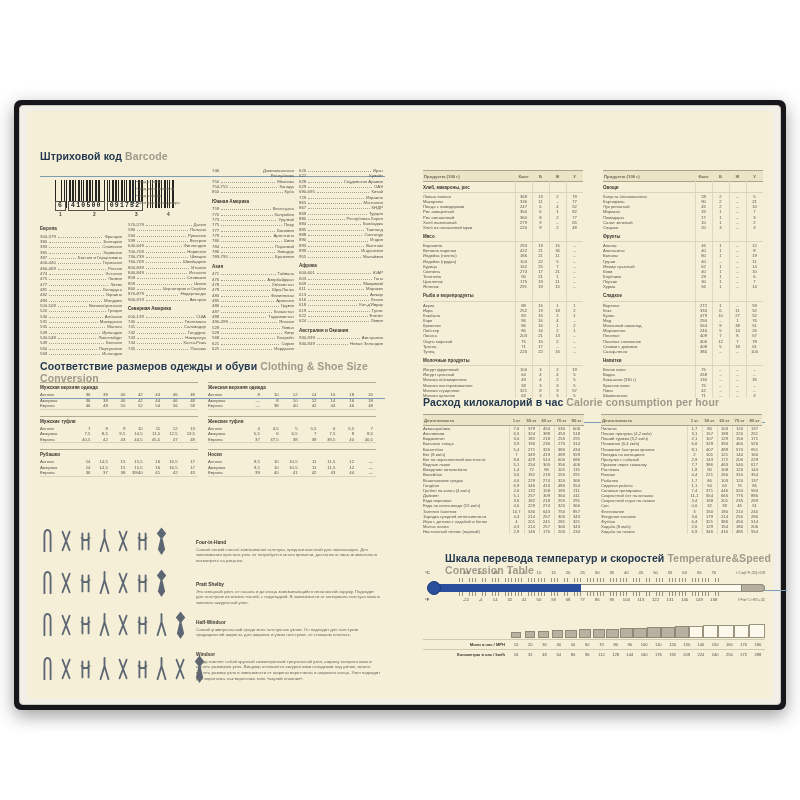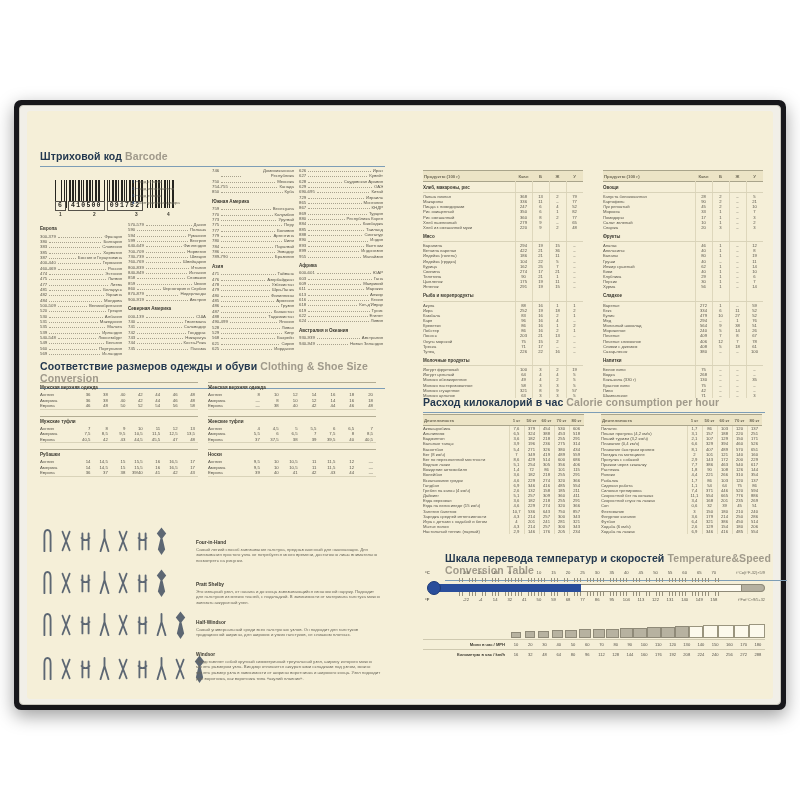--- a/index.html
+++ b/index.html
@@ -6,21 +6,21 @@
   #screen{position:relative;width:800px;height:800px;overflow:hidden;background:#fff;
           font-family:"Liberation Sans", sans-serif;}
   .book{position:absolute;left:14px;top:100px;width:772px;height:610px;background:#17171b;
         border-radius:7px;box-shadow:0 6px 18px rgba(0,0,0,.38);}
   .pagestack{position:absolute;left:5px;top:5px;right:5px;bottom:5px;background:#f1efe8;
         border:1px solid #c9c7bd;border-radius:4px;}
   .pages{position:absolute;left:7px;top:5px;right:7px;bottom:5px;background:#f5efd8;border-radius:3px;}
   .content{position:absolute;left:0;top:0;width:800px;height:800px;}
 
   .sec-h{position:absolute;font-weight:bold;font-size:10.5px;color:#23384f;
-         border-bottom:1px solid #7d9db6;padding-bottom:4px;letter-spacing:.1px;}
+         border-bottom:1px solid #7d9db6;padding-bottom:14px;letter-spacing:.1px;}
   .sec-h .en{color:#a09a8b;}
 
   
   .bc-graphic{position:absolute;left:55px;top:180px;width:120px;height:50px;}
   .bc-bars{height:28px;background:repeating-linear-gradient(90deg,#26251f 0px,#26251f 1.5px,rgba(0,0,0,0) 1.5px,rgba(0,0,0,0) 2.6px,#26251f 2.6px,#26251f 3.4px,rgba(0,0,0,0) 3.4px,rgba(0,0,0,0) 5.6px,#26251f 5.6px,#26251f 7.4px,rgba(0,0,0,0) 7.4px,rgba(0,0,0,0) 8.6px);}
   .bc-digits{display:flex;gap:2px;margin-top:-7px;}
   .bc-box{background:#f8f3e0;border:1px solid #55524a;font-family:"Liberation Mono",monospace;
           font-size:6.5px;font-weight:bold;color:#26251f;padding:0 2px;letter-spacing:1.2px;line-height:8px;}
   .bc-markers{position:relative;height:9px;margin-top:1px;}
   .bc-markers span{position:absolute;font-size:4.8px;font-weight:bold;color:#3c3a31;}

